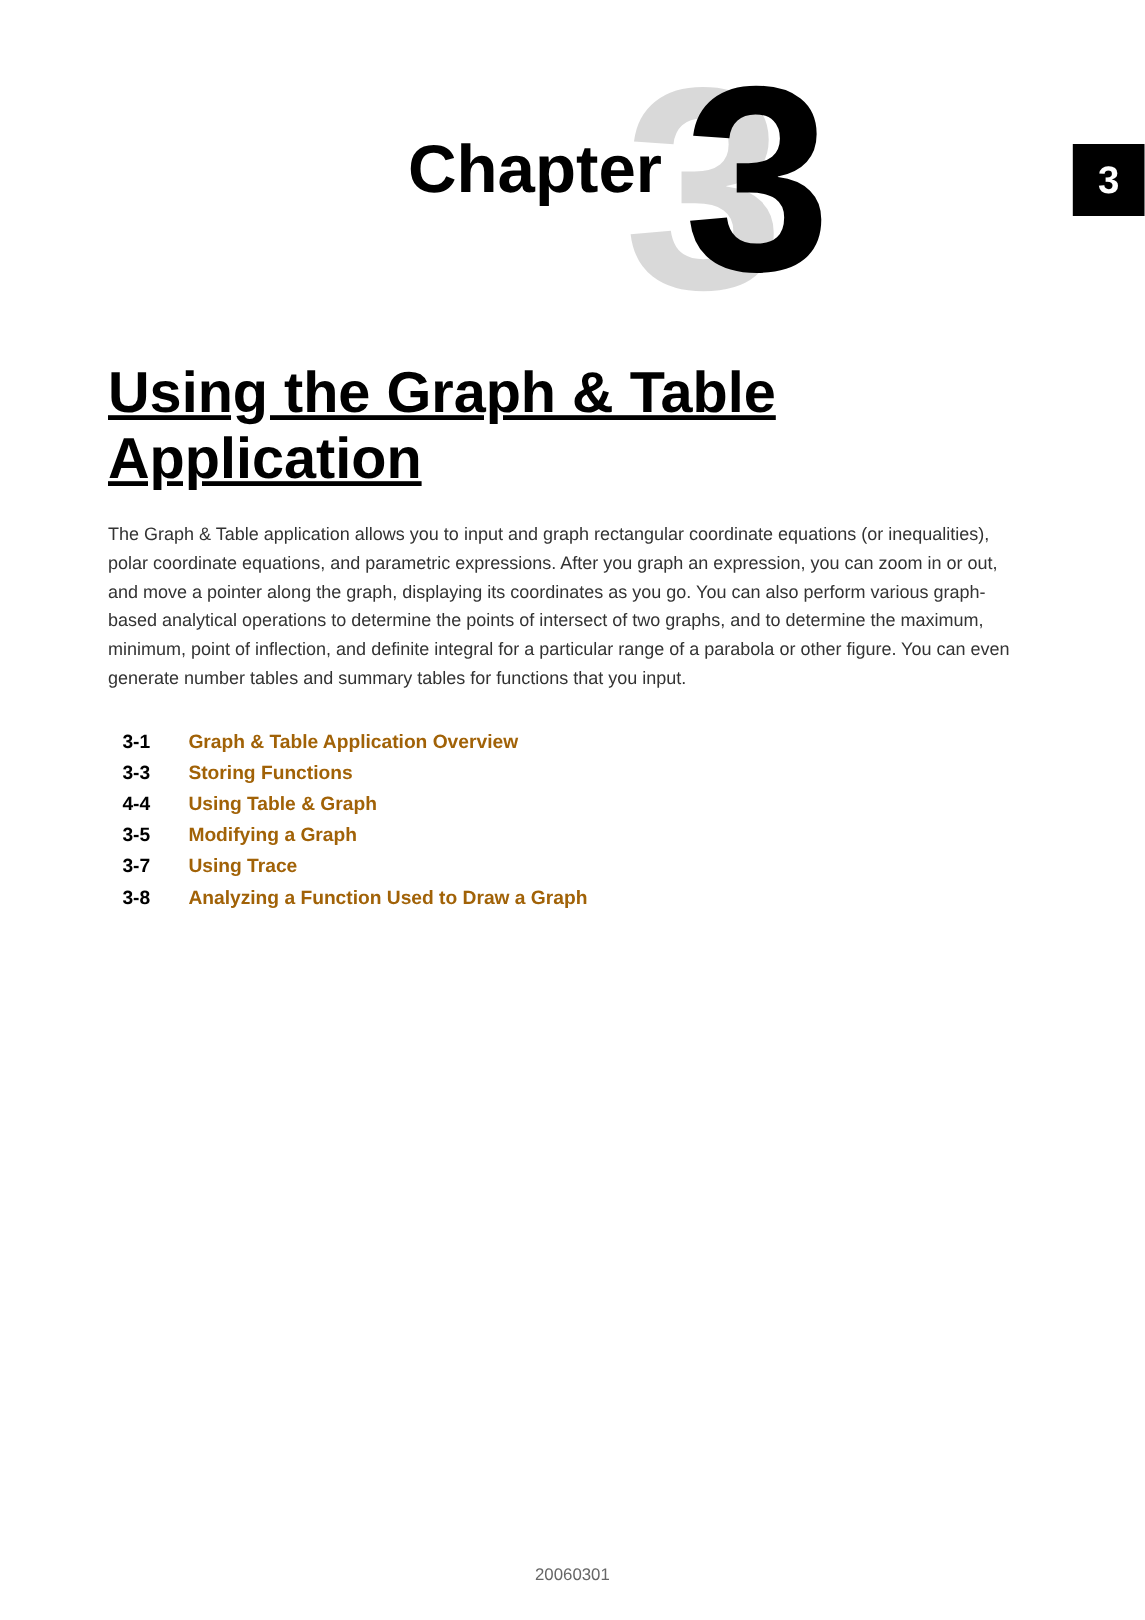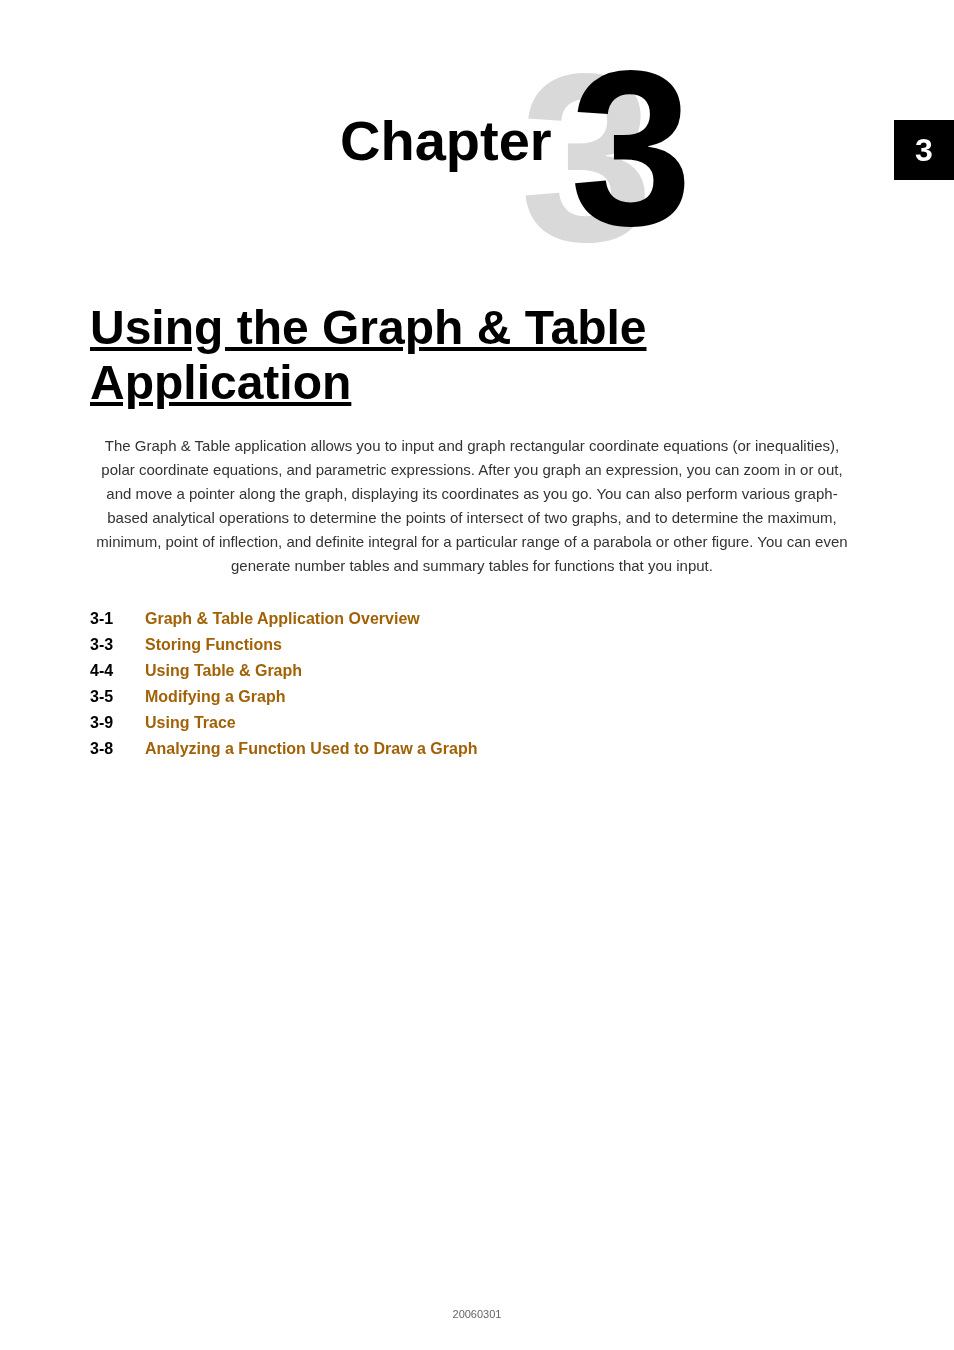--- a/index.html
+++ b/index.html
@@ -62,27 +62,26 @@
       font-family: Arial, Helvetica, sans-serif;
       text-decoration: underline;
     }
 
     .description {
       font-size: 15px;
       line-height: 1.6;
       color: #333;
       margin-bottom: 32px;
       font-family: Arial, Helvetica, sans-serif;
-      text-align: center;
     }
 
     .toc-list {
       list-style: none;
       padding: 0;
-      margin: 0;
+      margin: 12px;
     }
 
     .toc-list li {
       display: flex;
       align-items: baseline;
       margin-bottom: 8px;
       font-size: 16px;
       font-family: Arial, Helvetica, sans-serif;
     }
 
@@ -96,21 +95,21 @@
       font-weight: bold;
       color: #a16207;
     }
 
     .footer {
       position: absolute;
       bottom: 30px;
       left: 0;
       right: 0;
       text-align: center;
-      font-size: 11px;
+      font-size: 14px;
       color: #666;
     }
   </style>
 </head>
 <body>
 
 <div class="page">
 
   <div class="chapter-header">
 
@@ -148,21 +147,21 @@
       </li>
       <li>
         <span class="toc-number">4-4</span>
         <span class="toc-label">Using Table &amp; Graph</span>
       </li>
       <li>
         <span class="toc-number">3-5</span>
         <span class="toc-label">Modifying a Graph</span>
       </li>
       <li>
-        <span class="toc-number">3-9</span>
+        <span class="toc-number">3-7</span>
         <span class="toc-label">Using Trace</span>
       </li>
       <li>
         <span class="toc-number">3-8</span>
         <span class="toc-label">Analyzing a Function Used to Draw a Graph</span>
       </li>
     </ul>
 
   </div>
 

